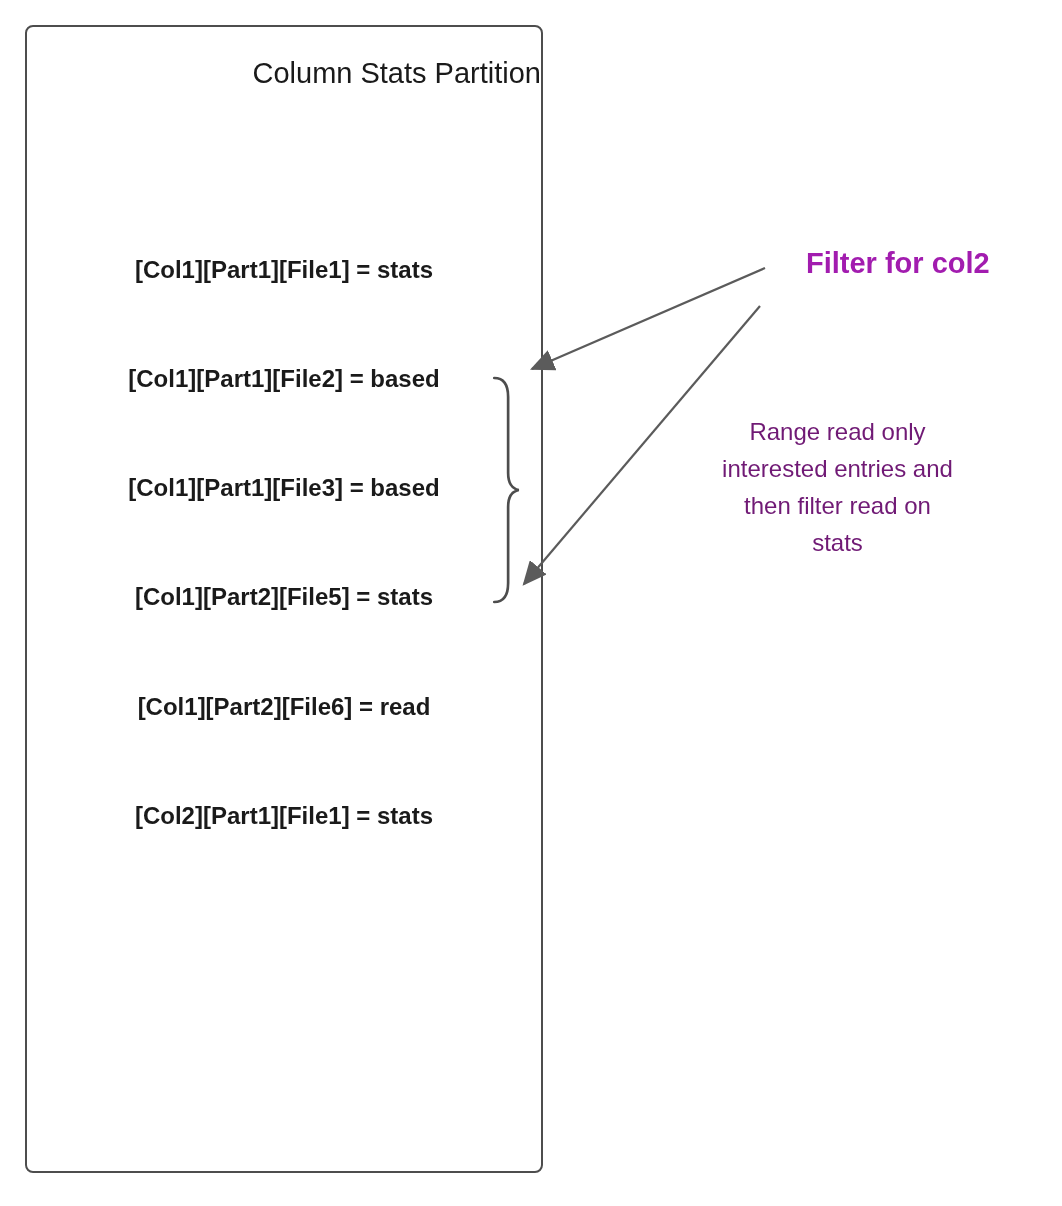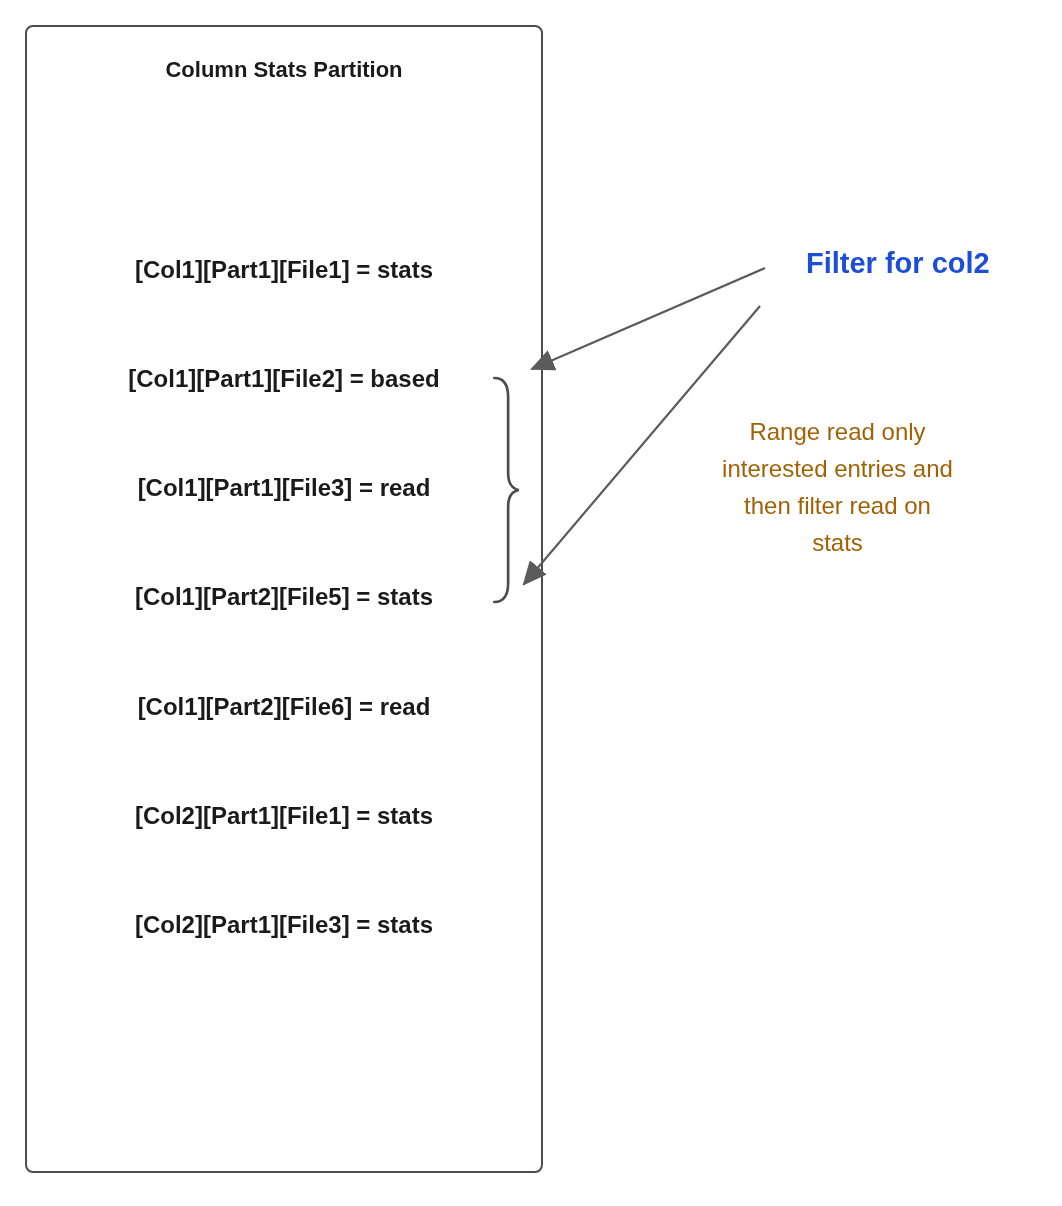--- a/index.html
+++ b/index.html
@@ -24,23 +24,23 @@
     border: 2px solid #4d4d4d;
     border-radius: 8px;
     background: #ffffff;
     box-sizing: border-box;
   }
   .partition-title {
     position: absolute;
     top: 30px;
     left: 0;
     width: 100%;
-    text-align: center;
-    font-size: 22px;
-    font-weight: 700;
+    text-align: right;
+    font-size: 29px;
+    font-weight: 400;
     color: #1a1a1a;
   }
   .rows {
     position: absolute;
     top: 152px;
     left: 0;
     width: 100%;
     text-align: center;
     font-size: 24px;
     line-height: 36.4px;
@@ -66,49 +66,48 @@
     height: 1206px;
     pointer-events: none;
   }
   .filter-label {
     position: absolute;
     left: 806px;
     top: 247px;
     width: 250px;
     font-size: 29px;
     font-weight: 700;
-    color: #1d4ed8;
+    color: #a21caf;
     white-space: nowrap;
   }
   .note-text {
     position: absolute;
     left: 695px;
     top: 413px;
     width: 285px;
     text-align: center;
     font-size: 24px;
     line-height: 37px;
-    color: #a16207;
+    color: #701a75;
   }
 </style>
 </head>
 <body>
 
 <div id="canvas">
 
   <div class="partition-box">
     <div class="partition-title">Column Stats Partition</div>
     <div class="rows">
       <div class="entry-row">[Col1][Part1][File1] = stats</div>
       <div class="entry-row">[Col1][Part1][File2] = based</div>
-      <div class="entry-row">[Col1][Part1][File3] = read</div>
+      <div class="entry-row">[Col1][Part1][File3] = based</div>
       <div class="entry-row">[Col1][Part2][File5] = stats</div>
       <div class="entry-row">[Col1][Part2][File6] = read</div>
       <div class="entry-row">[Col2][Part1][File1] = stats</div>
-      <div class="entry-row">[Col2][Part1][File3] = stats</div>
       
       
       
       
       
       
       
       
       
       

